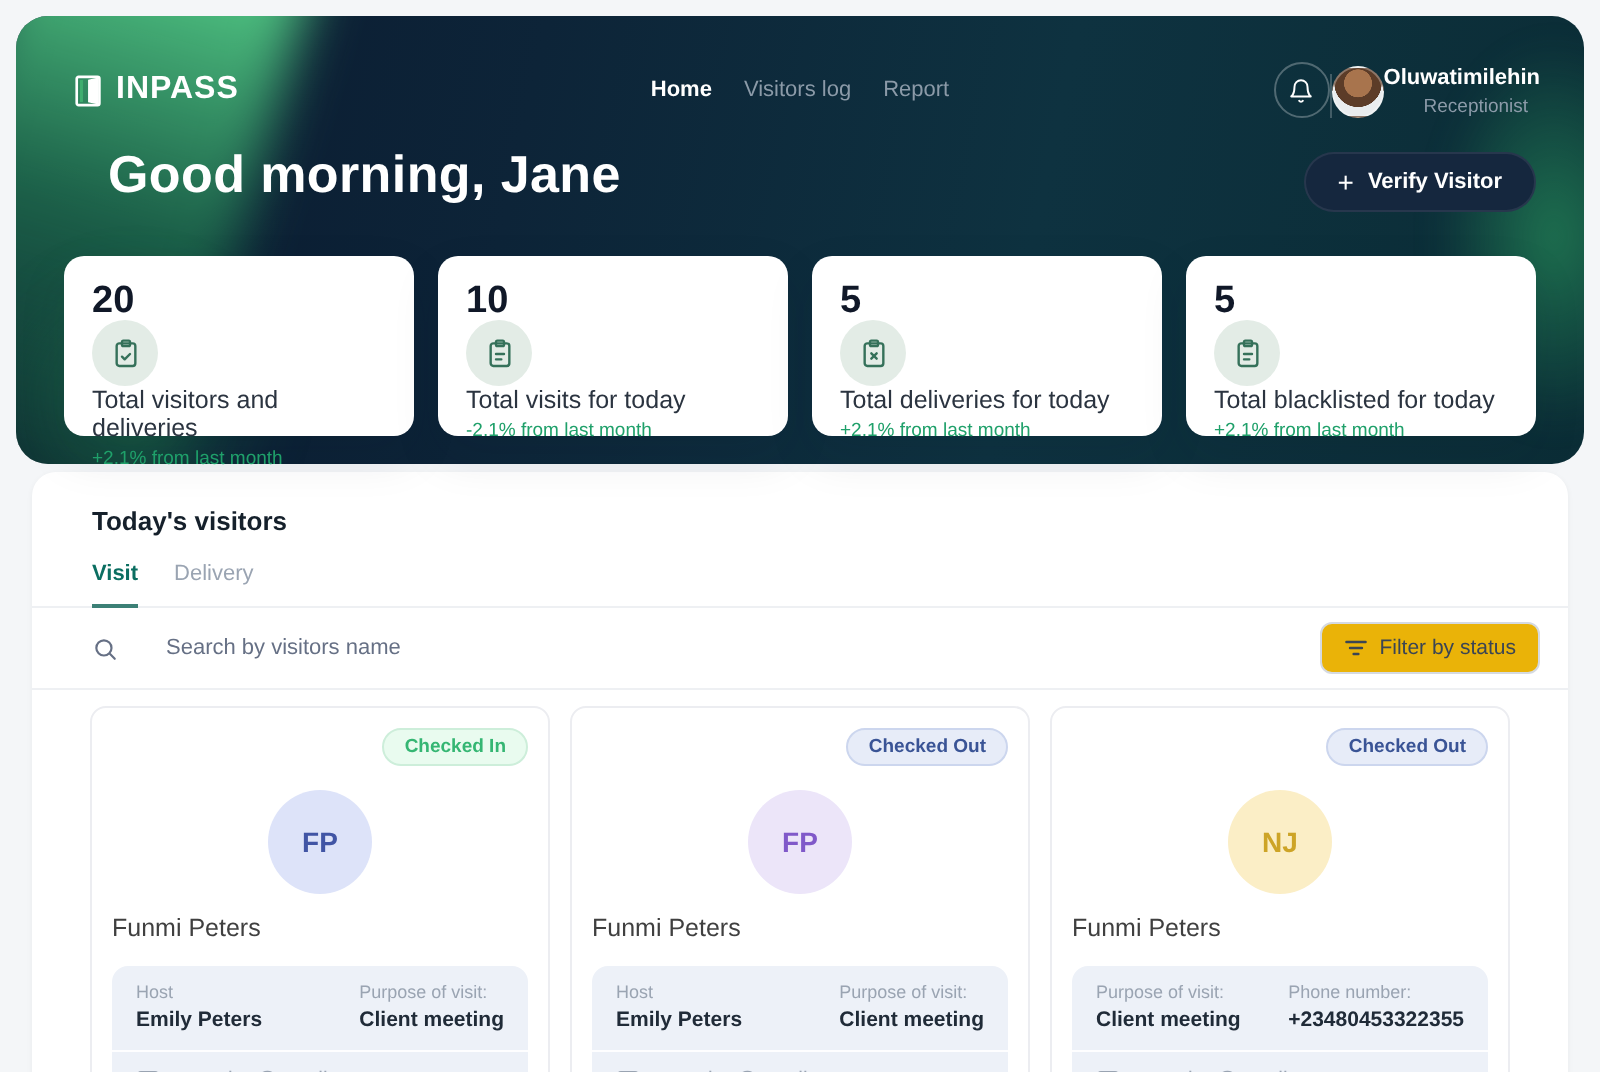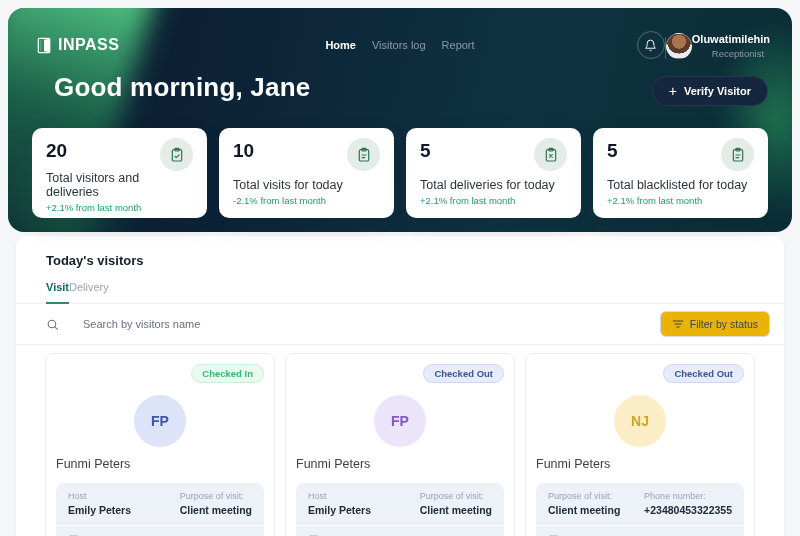--- a/index.html
+++ b/index.html
@@ -73,37 +73,37 @@
   
   .stats {
     position:absolute; left:32px; right:32px; top:128px; z-index:5;
     display:grid; grid-template-columns:repeat(4,1fr); gap:12px;
   }
   .stat-card {
     background:#fff; border-radius:10px; height:90px; padding:12px 14px;
     box-shadow:0 10px 24px rgba(10,30,45,0.10);
     display:flex; flex-direction:column; justify-content:space-between;
   }
-  .stat-top { display:flex; justify-content:space-between; align-items:flex-start; }
+  .stat-top { display:flex; justify-content:space-between; align-items:flex-start;flex-direction:column; }
   .stat-value { font-size:19px; font-weight:bold; color:#101828; }
   .stat-icon-circle {
     width:33px; height:33px; border-radius:50%; background:#e3ece6;
     display:flex; align-items:center; justify-content:center; margin-top:-2px;
   }
   .stat-label { font-size:12.5px; color:#2b3440; }
   .stat-delta { font-size:9.5px; color:#1fa06a; margin-top:3px; }
 
   
   .panel {
     position:absolute; left:16px; right:16px; top:236px; height:340px;
     background:#fff; border-radius:12px;
     box-shadow:0 1px 3px rgba(16,24,40,0.05);
   }
   .panel-title { font-size:13px; font-weight:bold; color:#15202b; padding:17px 30px 0; }
-  .tabs { display:flex; gap:0; padding:0 30px; margin-top:13px; border-bottom:1px solid #eef0f3; }
+  .tabs { display:flex; gap:18px; padding:0 30px; margin-top:13px; border-bottom:1px solid #eef0f3; }
   .tab { font-size:11px; color:#9aa4b2; padding-bottom:9px; cursor:pointer; }
   .tab.active { color:#0b6e61; font-weight:bold; border-bottom:2.5px solid #3c8076; margin-bottom:-1px; }
 
   .search-row {
     display:flex; align-items:center; height:41px;
     padding:0 14px 0 30px; border-bottom:1px solid #eef0f3;
   }
   .search-input {
     border:none; outline:none; flex:1; font-size:11px; color:#344054;
     font-family:"Liberation Sans", sans-serif; margin-left:24px; background:transparent;

